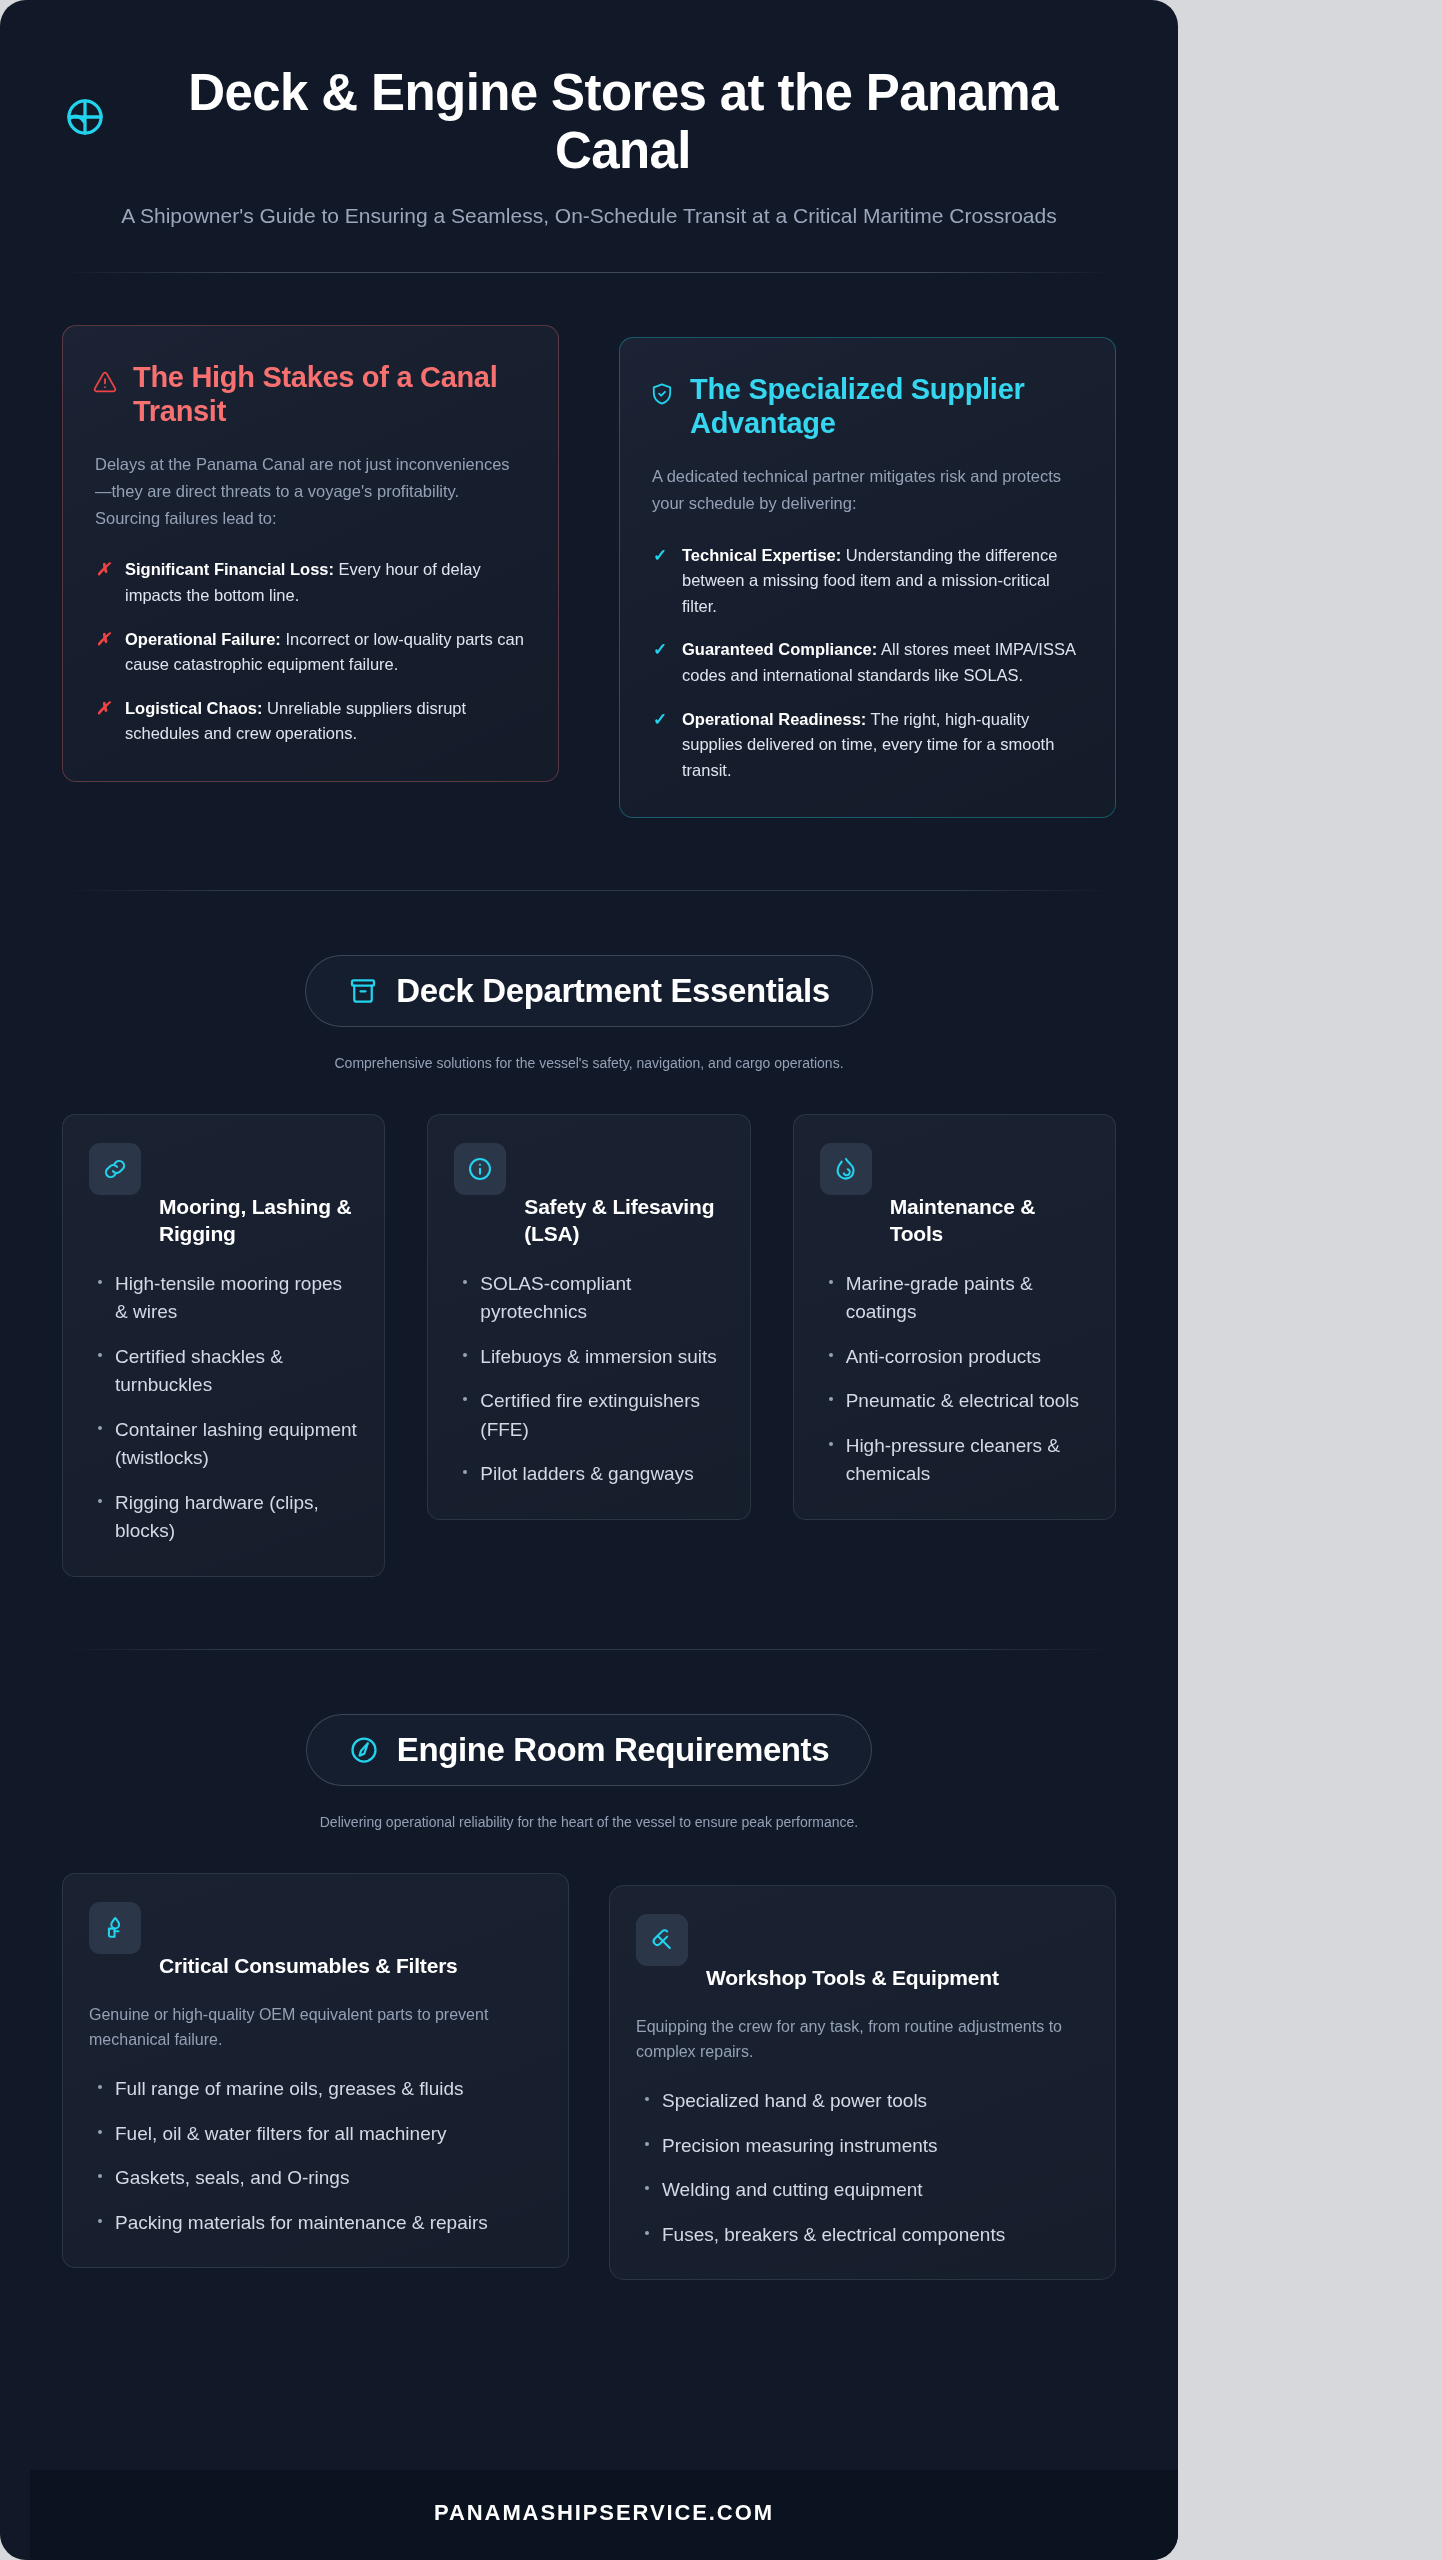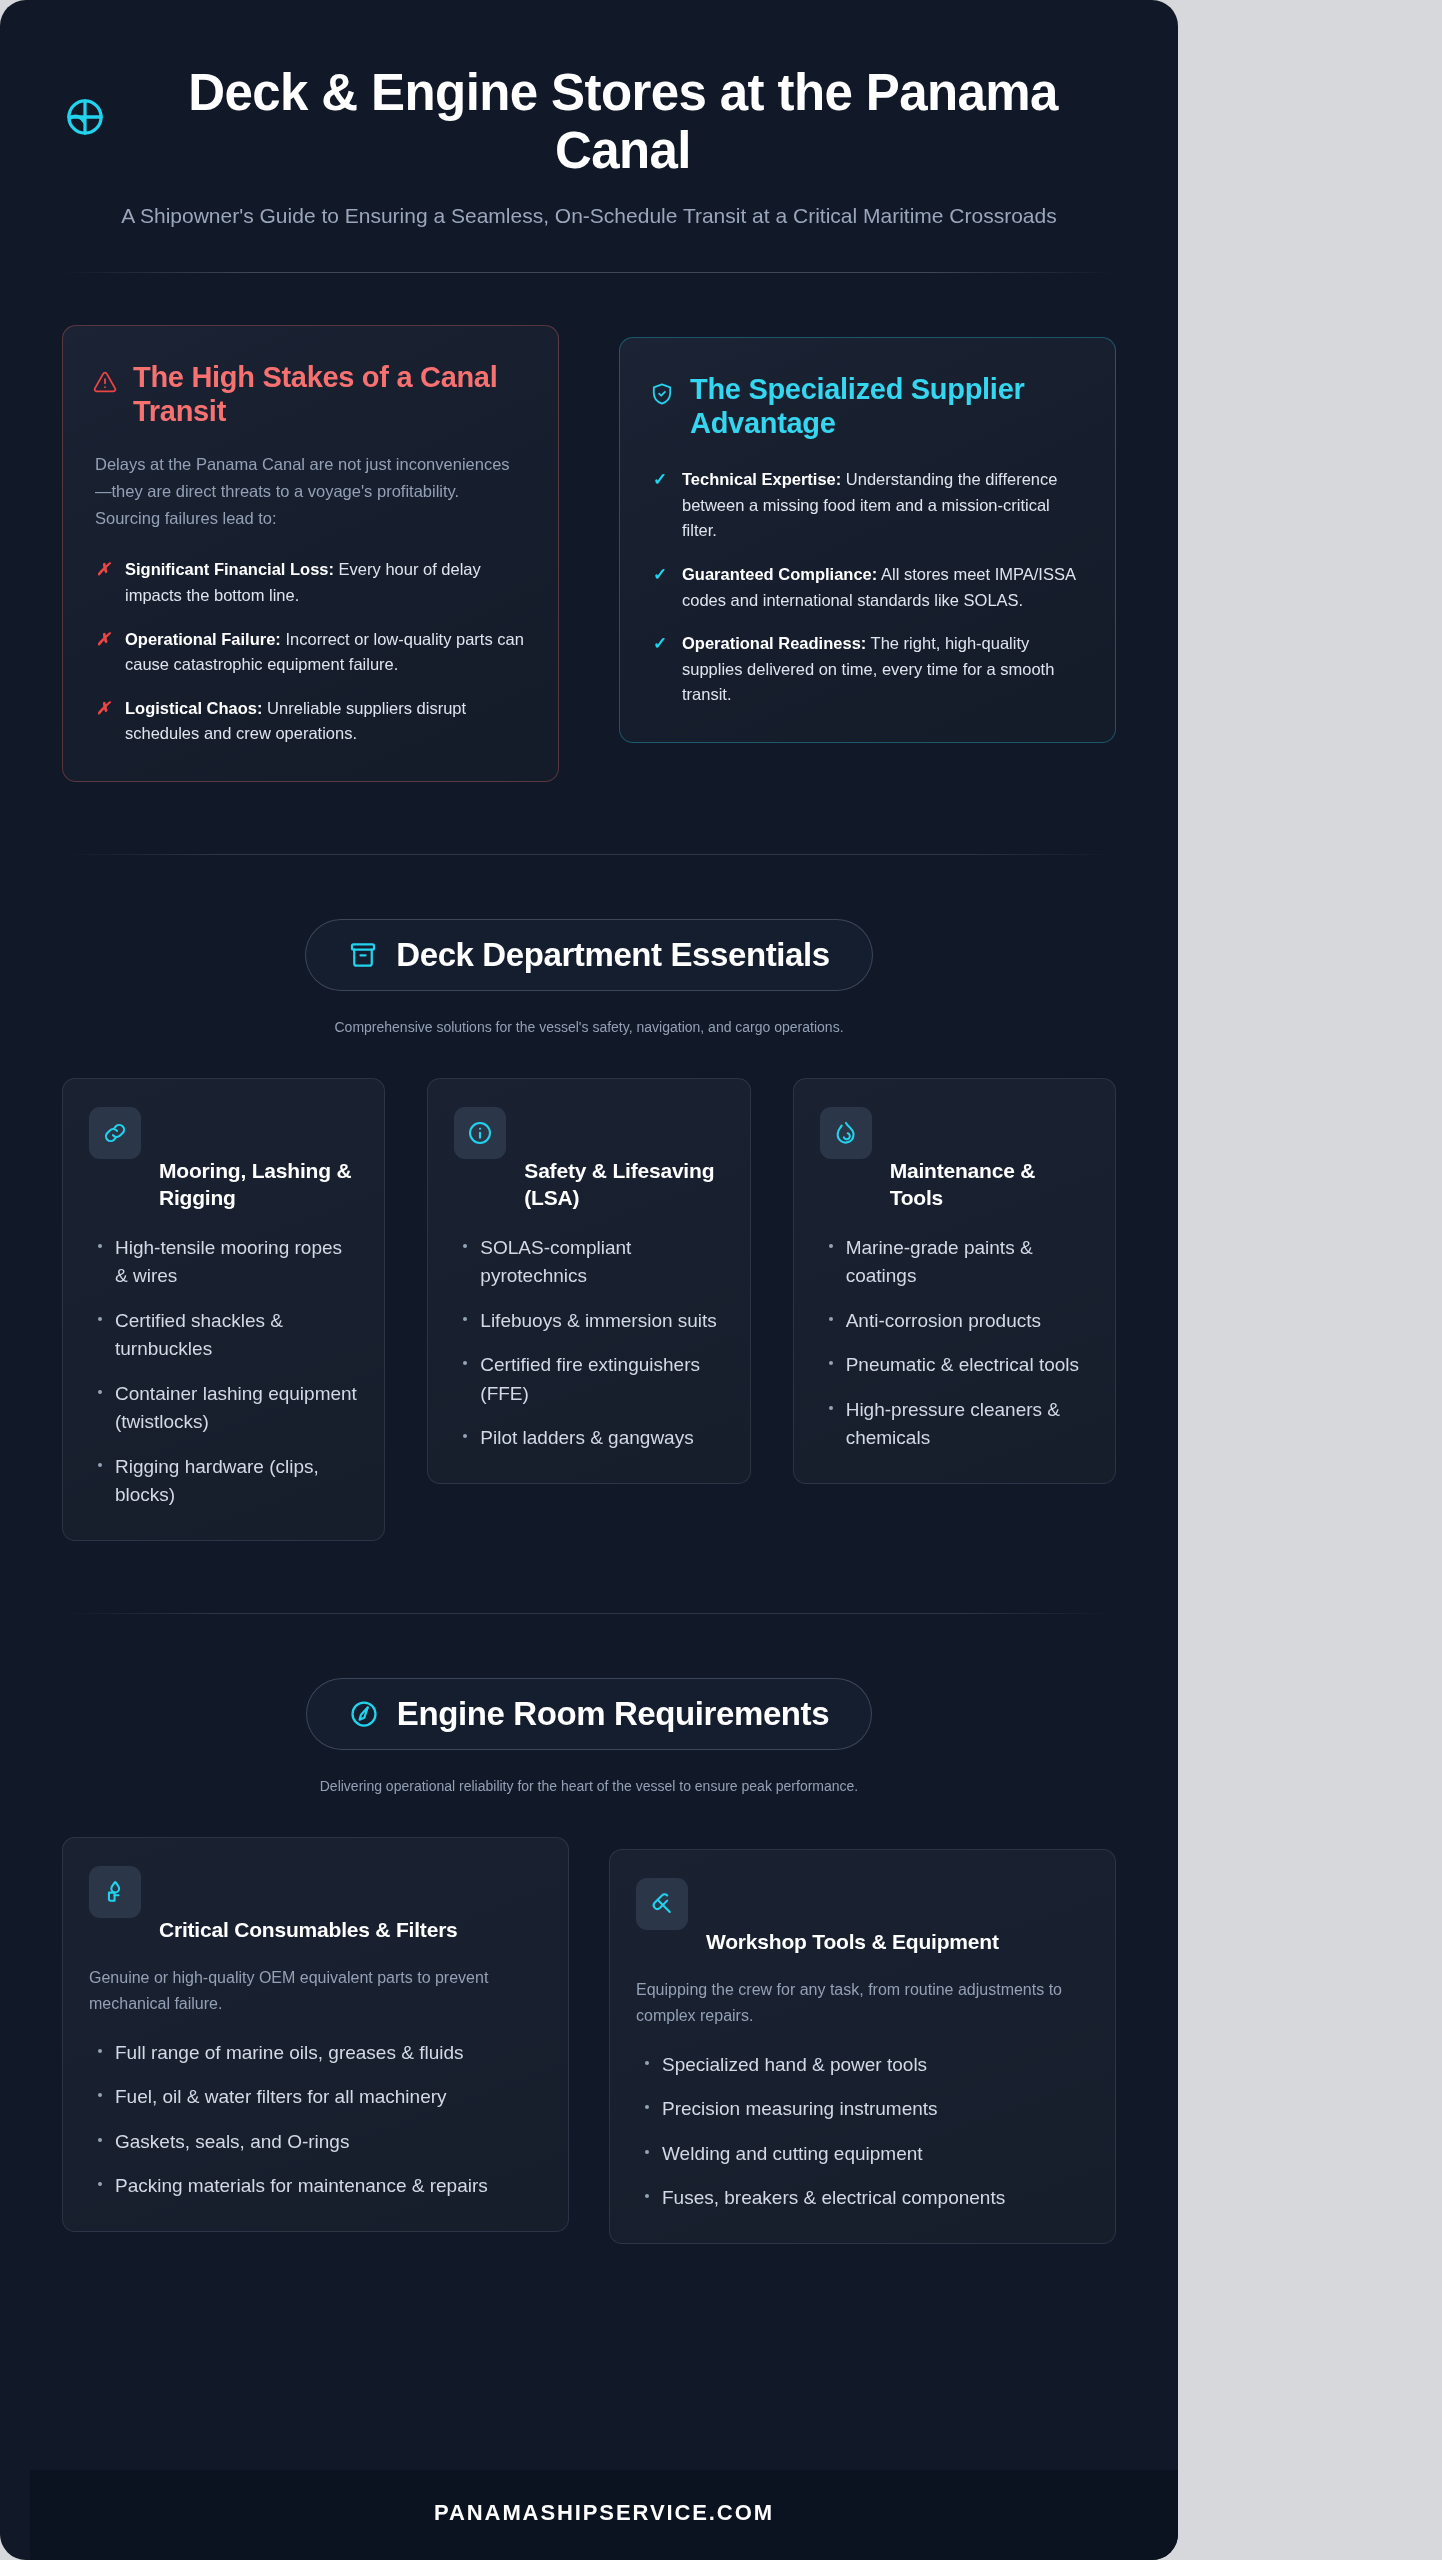--- a/index.html
+++ b/index.html
@@ -241,21 +241,21 @@
   
   .engine-grid {
     margin-top:40px;
     display:grid;
     grid-template-columns:1fr 1fr;
     gap:40px;
     align-items:start;
     padding-bottom:70px;
   }
   .engine-grid .card { min-height:372px; }
-  .engine-grid .card.right { margin-top:12px; }
+  .engine-grid .card.right { margin-top:12px;border-radius:15px; }
 
   
   .footer {
     flex:0 0 auto;
     background:#0b1220;
     text-align:center;
     padding:30px 0 34px 0;
     margin-left:30px;
   }
   .footer-text {
@@ -322,20 +322,21 @@
       <div class="panel benefit">
         <div class="panel-head">
           <span class="panel-icon">
             <svg viewBox="0 0 24 24" fill="none" stroke="#22d3ee" stroke-width="1.8" stroke-linecap="round" stroke-linejoin="round">
               <path d="M12 2.3 L20.2 5.4 v5.6 c0 5.1-3.4 8.9-8.2 10.7 C7.2 19.9 3.8 16.1 3.8 11 V5.4 z"></path>
               <path d="M9.1 11.6 l2.1 2.1 l3.8-3.9"></path>
             </svg>
           </span>
           <h2 class="panel-title">The Specialized Supplier Advantage</h2>
         </div>
+        <p class="panel-lede">A dedicated technical partner mitigates risk and protects your schedule by delivering:</p>
         <ul class="panel-list">
           <li>
             <span class="mark check">✓</span>
             <span class="li-body"><b>Technical Expertise:</b><span> Understanding the difference between a missing food item and a mission-critical filter.</span></span>
           </li>
           <li>
             <span class="mark check">✓</span>
             <span class="li-body"><b>Guaranteed Compliance:</b><span> All stores meet IMPA/ISSA codes and international standards like SOLAS.</span></span>
           </li>
           <li>

